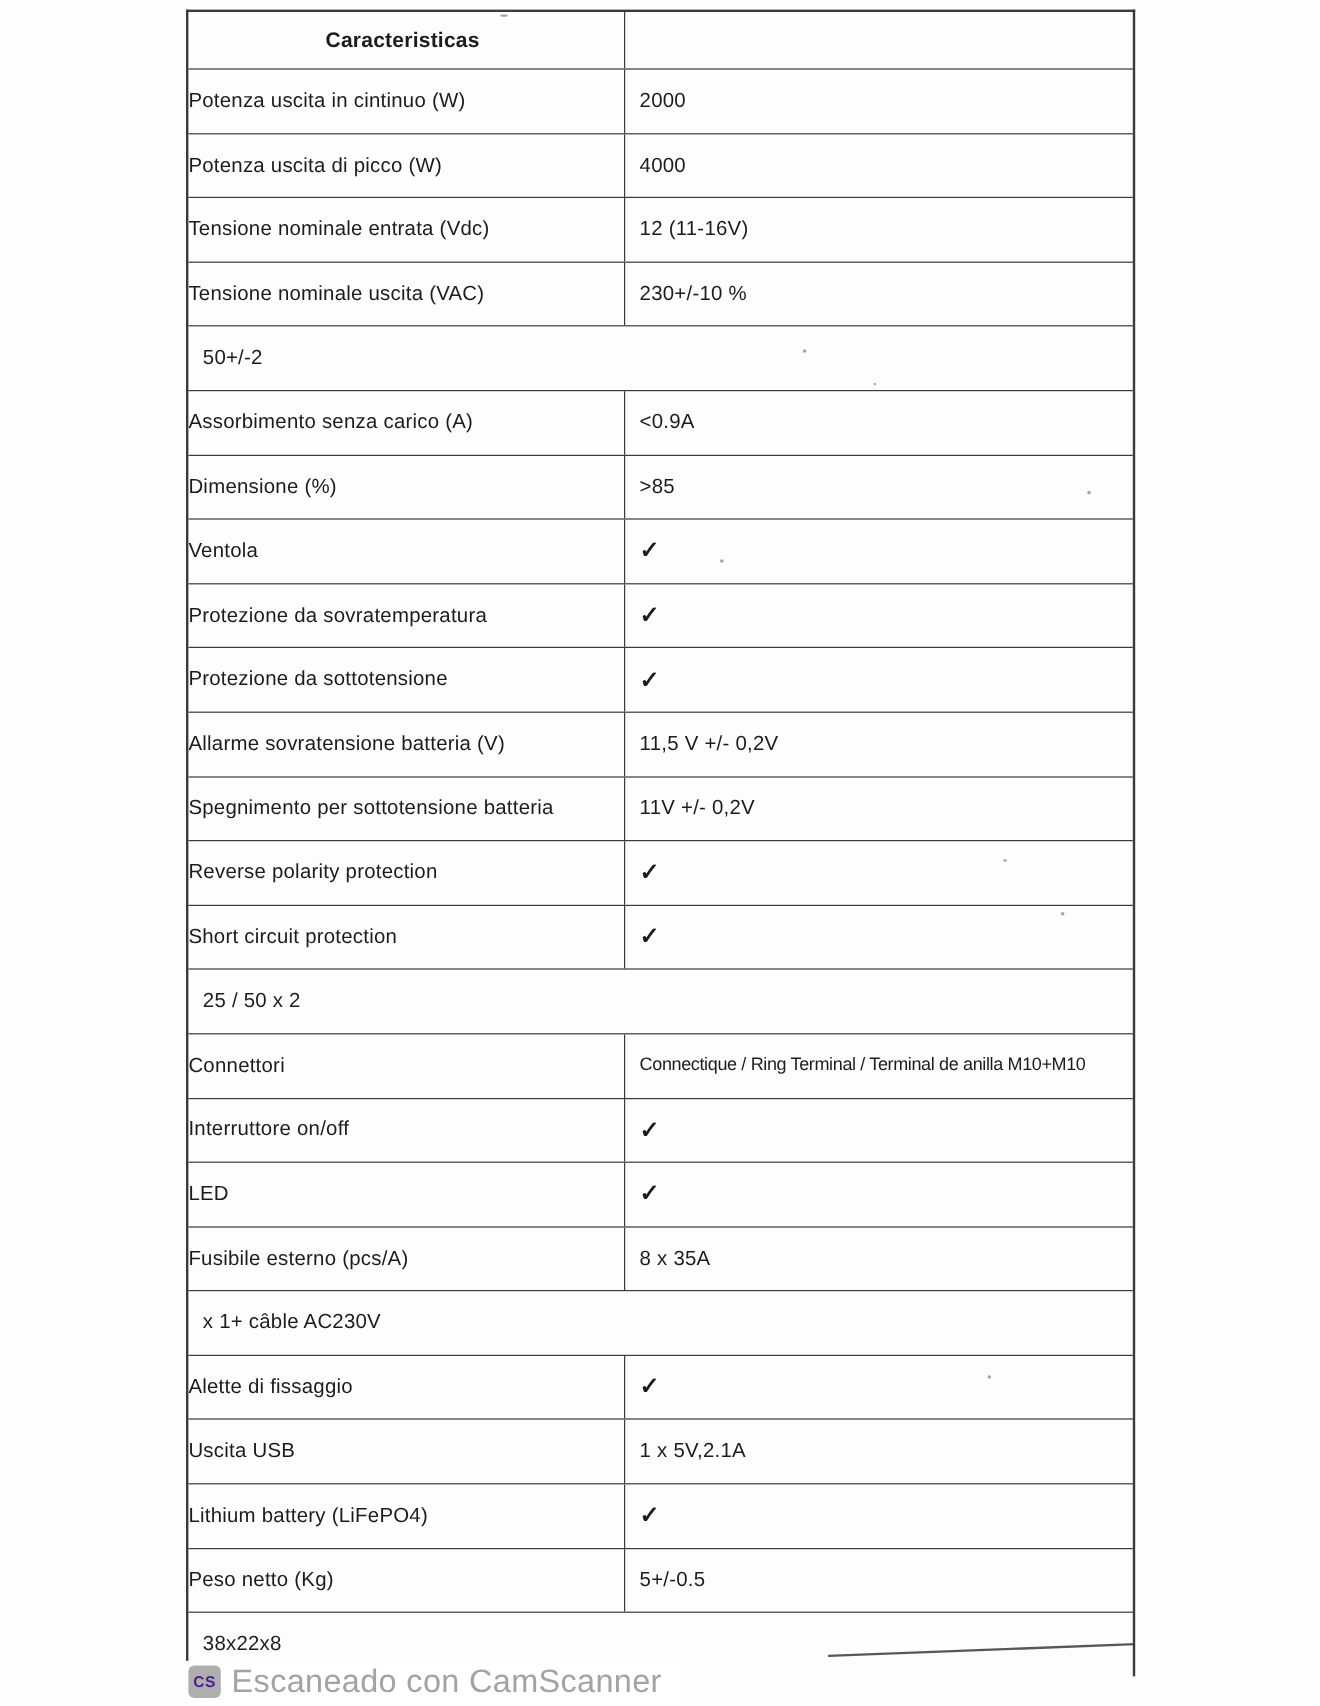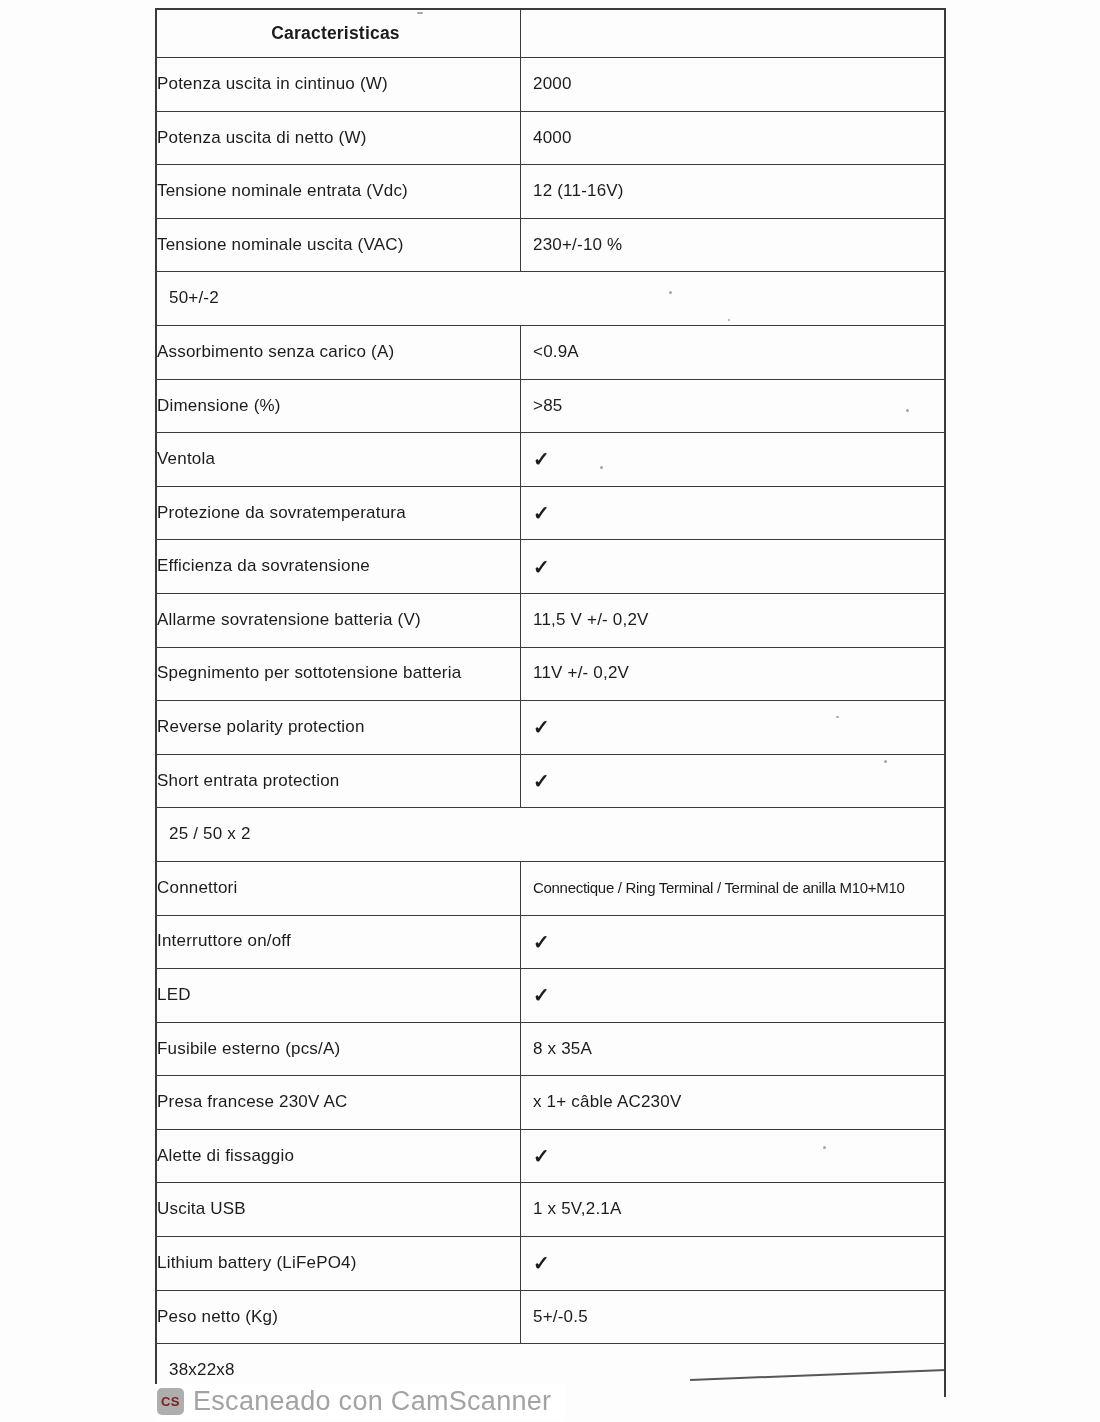--- a/index.html
+++ b/index.html
@@ -87,21 +87,21 @@
     background:#fff;
     padding:2px 14px 4px 2px;
   }
   .cs-badge{
     width:27px; height:27px;
     background:var(--badge);
     border-radius:5px;
     display:flex;
     align-items:center;
     justify-content:center;
-    color:#7f1d1d;
+    color:#4c1d95;
     font-weight:700;
     font-size:13px;
     letter-spacing:0.5px;
     flex:0 0 auto;
   }
   .wm-text{
     color:var(--watermark);
     font-size:27px;
     letter-spacing:0.3px;
     white-space:nowrap;
@@ -121,21 +121,21 @@
   <div class="row header">
     <div class="cell label">Caracteristicas</div>
     <div class="cell value"></div>
   </div>
   <div>
       <div class="row">
         <div class="cell label">Potenza uscita in cintinuo (W)</div>
         <div class="cell value">2000</div>
       </div>
       <div class="row">
-        <div class="cell label">Potenza uscita di netto (W)</div>
+        <div class="cell label">Potenza uscita di picco (W)</div>
         <div class="cell value">4000</div>
       </div>
       <div class="row">
         <div class="cell label">Tensione nominale entrata (Vdc)</div>
         <div class="cell value">12 (11-16V)</div>
       </div>
       <div class="row">
         <div class="cell label">Tensione nominale uscita (VAC)</div>
         <div class="cell value">230+/-10 %</div>
       </div>
@@ -152,37 +152,37 @@
       </div>
       <div class="row">
         <div class="cell label">Ventola</div>
         <div class="cell value check">✓</div>
       </div>
       <div class="row">
         <div class="cell label">Protezione da sovratemperatura</div>
         <div class="cell value check">✓</div>
       </div>
       <div class="row">
-        <div class="cell label">Efficienza da sovratensione</div>
+        <div class="cell label">Protezione da sottotensione</div>
         <div class="cell value check">✓</div>
       </div>
       <div class="row">
         <div class="cell label">Allarme sovratensione batteria (V)</div>
         <div class="cell value">11,5 V +/- 0,2V</div>
       </div>
       <div class="row">
         <div class="cell label">Spegnimento per sottotensione batteria</div>
         <div class="cell value">11V +/- 0,2V</div>
       </div>
       <div class="row">
         <div class="cell label">Reverse polarity protection</div>
         <div class="cell value check">✓</div>
       </div>
       <div class="row">
-        <div class="cell label">Short entrata protection</div>
+        <div class="cell label">Short circuit protection</div>
         <div class="cell value check">✓</div>
       </div>
       <div class="row">
         <div class="cell value">25 / 50 x 2</div>
       </div>
       <div class="row">
         <div class="cell label">Connettori</div>
         <div class="cell value long">Connectique / Ring Terminal / Terminal de anilla M10+M10</div>
       </div>
       <div class="row">
@@ -191,21 +191,20 @@
       </div>
       <div class="row">
         <div class="cell label">LED</div>
         <div class="cell value check">✓</div>
       </div>
       <div class="row">
         <div class="cell label">Fusibile esterno (pcs/A)</div>
         <div class="cell value">8 x 35A</div>
       </div>
       <div class="row">
-        <div class="cell label">Presa francese 230V AC</div>
         <div class="cell value">x 1+ câble AC230V</div>
       </div>
       <div class="row">
         <div class="cell label">Alette di fissaggio</div>
         <div class="cell value check">✓</div>
       </div>
       <div class="row">
         <div class="cell label">Uscita USB</div>
         <div class="cell value">1 x 5V,2.1A</div>
       </div>

